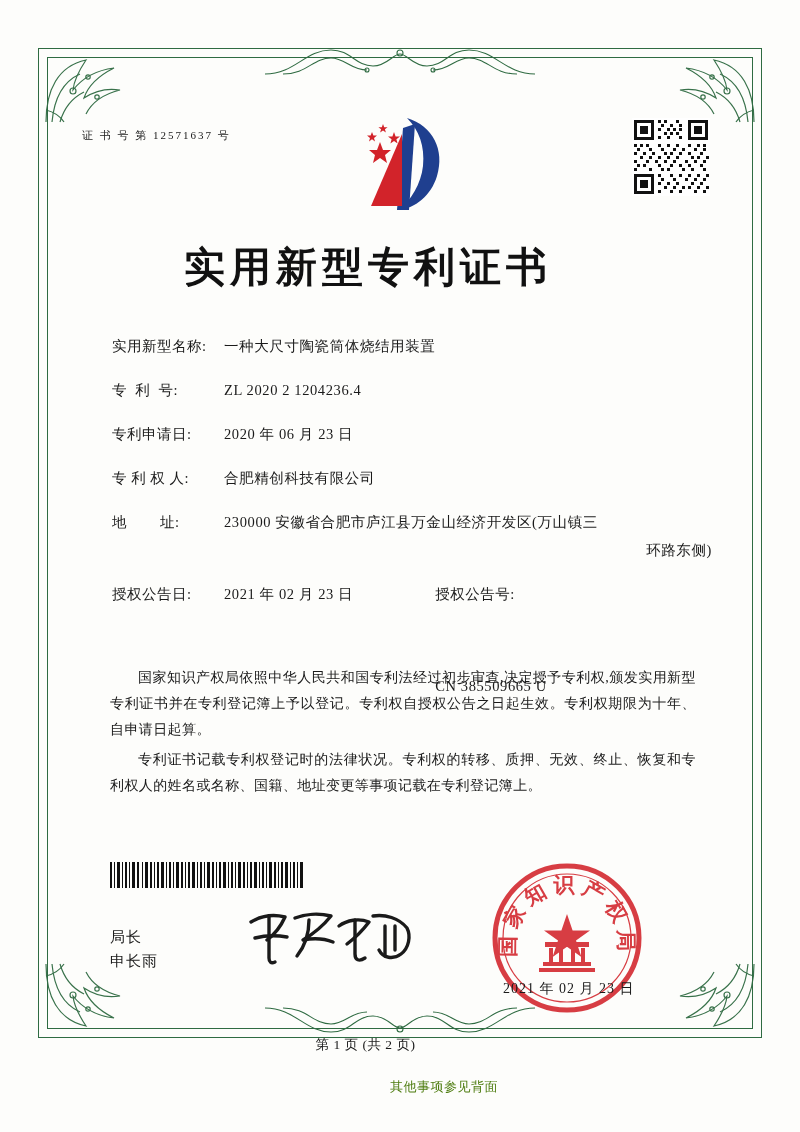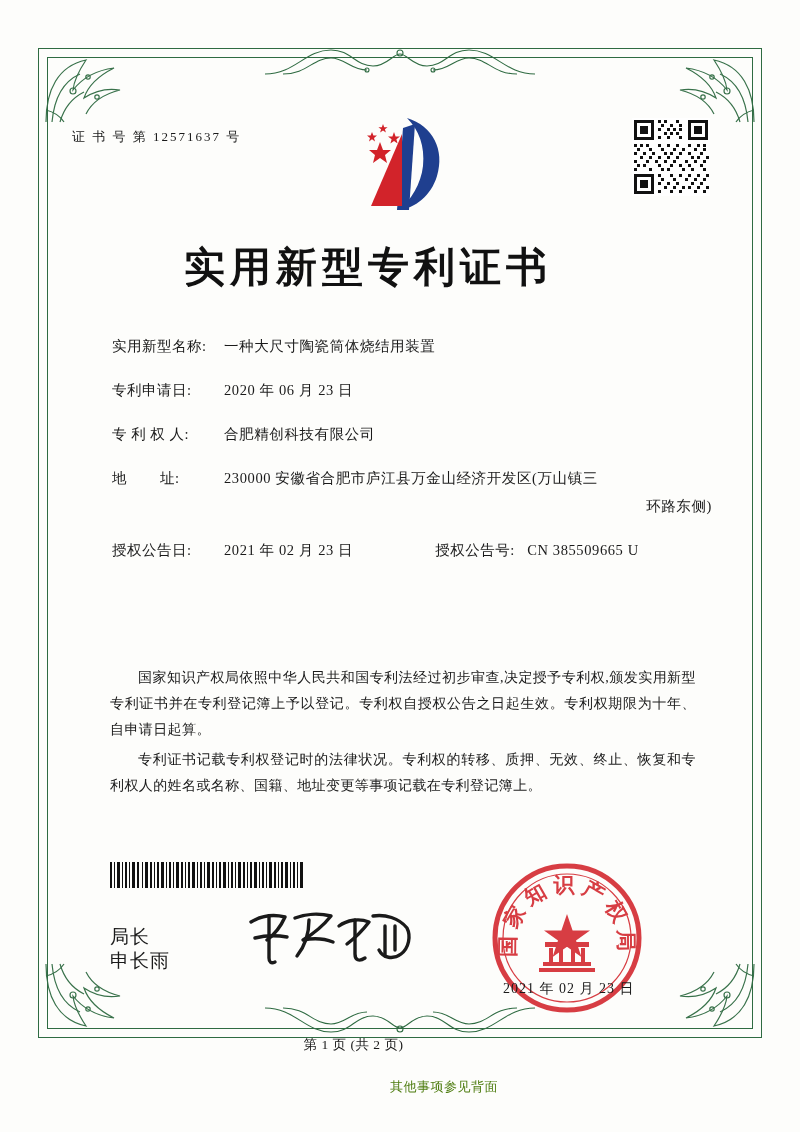--- a/index.html
+++ b/index.html
@@ -63,23 +63,23 @@
     left: 255px;
     top: 1000px;
     width: 290px;
     height: 40px;
   }
   .bottom-flourish svg { display:block; width:100%; height:100%; }
 
   
   .cert-no {
     position: absolute;
-    left: 72px;
+    left: 82px;
     top: 128px;
-    font-size: 13px;
+    font-size: 11px;
     letter-spacing: 2px;
     color: #1a1a1a;
     white-space: nowrap;
   }
   .logo {
     position: absolute;
     left: 345px;
     top: 110px;
     width: 110px;
     height: 110px;
@@ -137,21 +137,21 @@
     margin-top: 6px;
     text-align: right;
   }
   .pub-row {
     display: flex;
     align-items: flex-start;
     margin-bottom: 18px;
     gap: 30px;
   }
   .pub-left { display:flex; }
-  .pub-right { display:flex; margin-left: 52px; }
+  .pub-right { display:flex; margin-left: 52px; flex-direction: column; }
   .pub-right .field-label { width: 92px; flex: 0 0 92px; }
 
   
   .paragraphs {
     position: absolute;
     left: 110px;
     top: 665px;
     width: 590px;
     font-size: 14px;
     line-height: 26px;
@@ -171,21 +171,21 @@
     width: 196px;
     height: 26px;
   }
   .barcode svg { display:block; width:100%; height:100%; }
 
   
   .sig-label {
     position: absolute;
     left: 110px;
     top: 925px;
-    font-size: 19px;
+    font-size: 15px;
     line-height: 24px;
     letter-spacing: 1px;
   }
   .signature {
     position: absolute;
     left: 243px;
     top: 900px;
     width: 175px;
     height: 72px;
   }
@@ -206,21 +206,21 @@
     left: 503px;
     top: 980px;
     font-size: 14px;
     letter-spacing: 1px;
     color: #1a1a1a;
   }
 
   
   .page-no {
     position: absolute;
-    left: 0;
+    left: 12px;
     top: 1036px;
     width: 707px;
     text-align: center;
     font-size: 13.5px;
     letter-spacing: 0.5px;
   }
   .footnote {
     position: absolute;
     left: 0;
     top: 1078px;
@@ -450,20 +450,24 @@
   <div class="title">实用新型专利证书</div>
 
   <div class="fields">
 
     <div class="field-row">
       <div class="field-label">实用新型名称:</div>
       <div class="field-value">一种大尺寸陶瓷筒体烧结用装置</div>
     </div>
 
 
+    <div class="field-row">
+      <div class="field-label">专  利  号:</div>
+      <div class="field-value">ZL 2020 2 1204236.4</div>
+    </div>
 
     <div class="field-row">
       <div class="field-label">专利申请日:</div>
       <div class="field-value">2020 年 06 月 23 日</div>
     </div>
 
     <div class="field-row">
       <div class="field-label">专 利 权 人:</div>
       <div class="field-value">合肥精创科技有限公司</div>
     </div>

